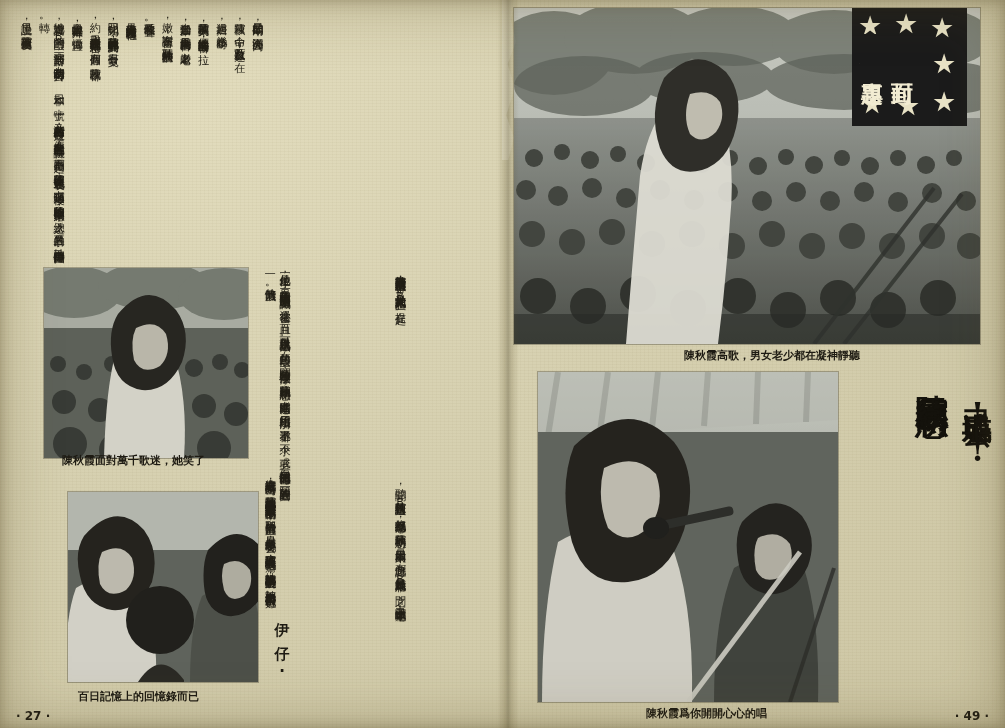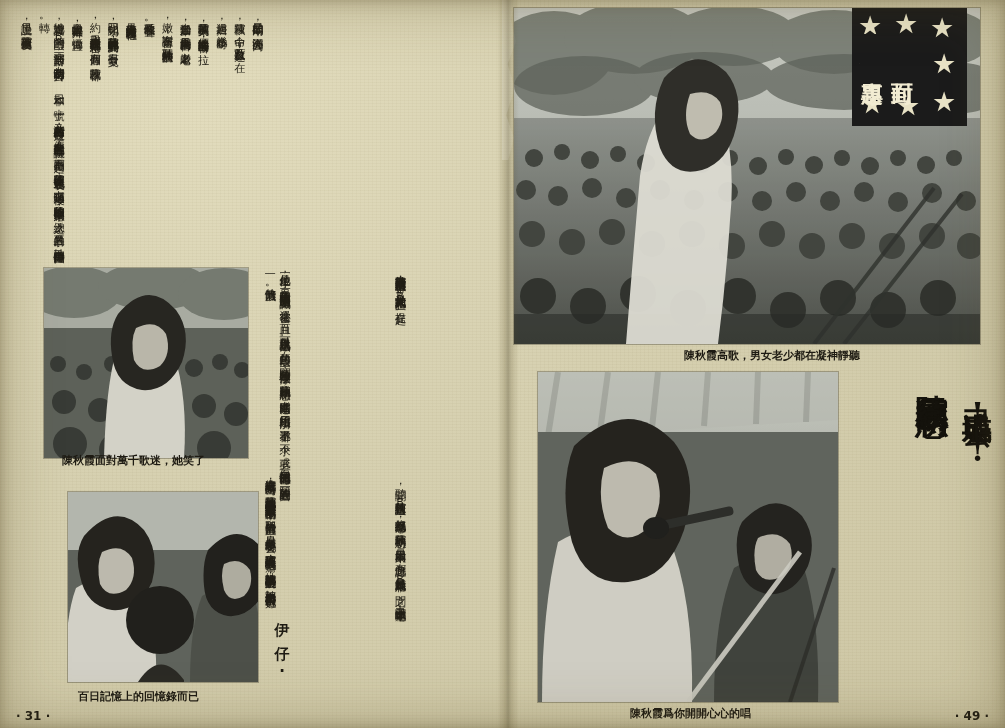--- a/index.html
+++ b/index.html
@@ -271,21 +271,21 @@
 
       <g stroke="#d6d2bf" stroke-width="5" opacity=".9">
         <line x1="150" y1="330" x2="262" y2="180"></line>
       </g>
       <g stroke="#2a2a26" stroke-width="4" opacity=".8">
         <line x1="252" y1="330" x2="296" y2="196"></line>
       </g>
       <rect width="300" height="330" fill="#6b7a52" opacity=".10"></rect>
     </svg>
   </div>
-  <div class="cap" style="left:630px;top:707px;">陳秋霞爲你開開心心的唱</div>
+  <div class="cap" style="left:646px;top:707px;">陳秋霞爲你開開心心的唱</div>
 
   <div class="photo" style="left:44px;top:268px;width:204px;height:190px;">
     <svg viewBox="0 0 204 190" preserveAspectRatio="none" style="width:100%;height:100%;display:block;">
       <rect width="204" height="190" fill="#aab29f"></rect>
       <g fill="#6e7866" opacity=".9">
         <ellipse cx="30" cy="24" rx="48" ry="26"></ellipse>
           <ellipse cx="110" cy="18" rx="56" ry="24"></ellipse>
         <ellipse cx="180" cy="26" rx="46" ry="26"></ellipse>
       </g>
       <rect x="0" y="60" width="204" height="130" fill="#5a6254"></rect>
@@ -392,21 +392,21 @@
       <span class="star" style="left:8px;top:82px;">★</span>
       <span class="star" style="left:6px;top:44px;">★</span>
     </div>
     <div id="badge-label">
       <span class="badge-ch">封面</span>
       <span class="badge-ch">專題</span>
     </div>
   </div>
 
   <div class="pagenum" style="left:16px;">
-    · <span>31</span> ·
+    · <span>27</span> ·
   </div>
   <div class="pagenum" style="right:16px;">
     · <span>49</span> ·
   </div>
 
   <div id="gutter"></div>
   <div id="gutter-torn"></div>
   <div id="vign"></div>
 </div>
 

